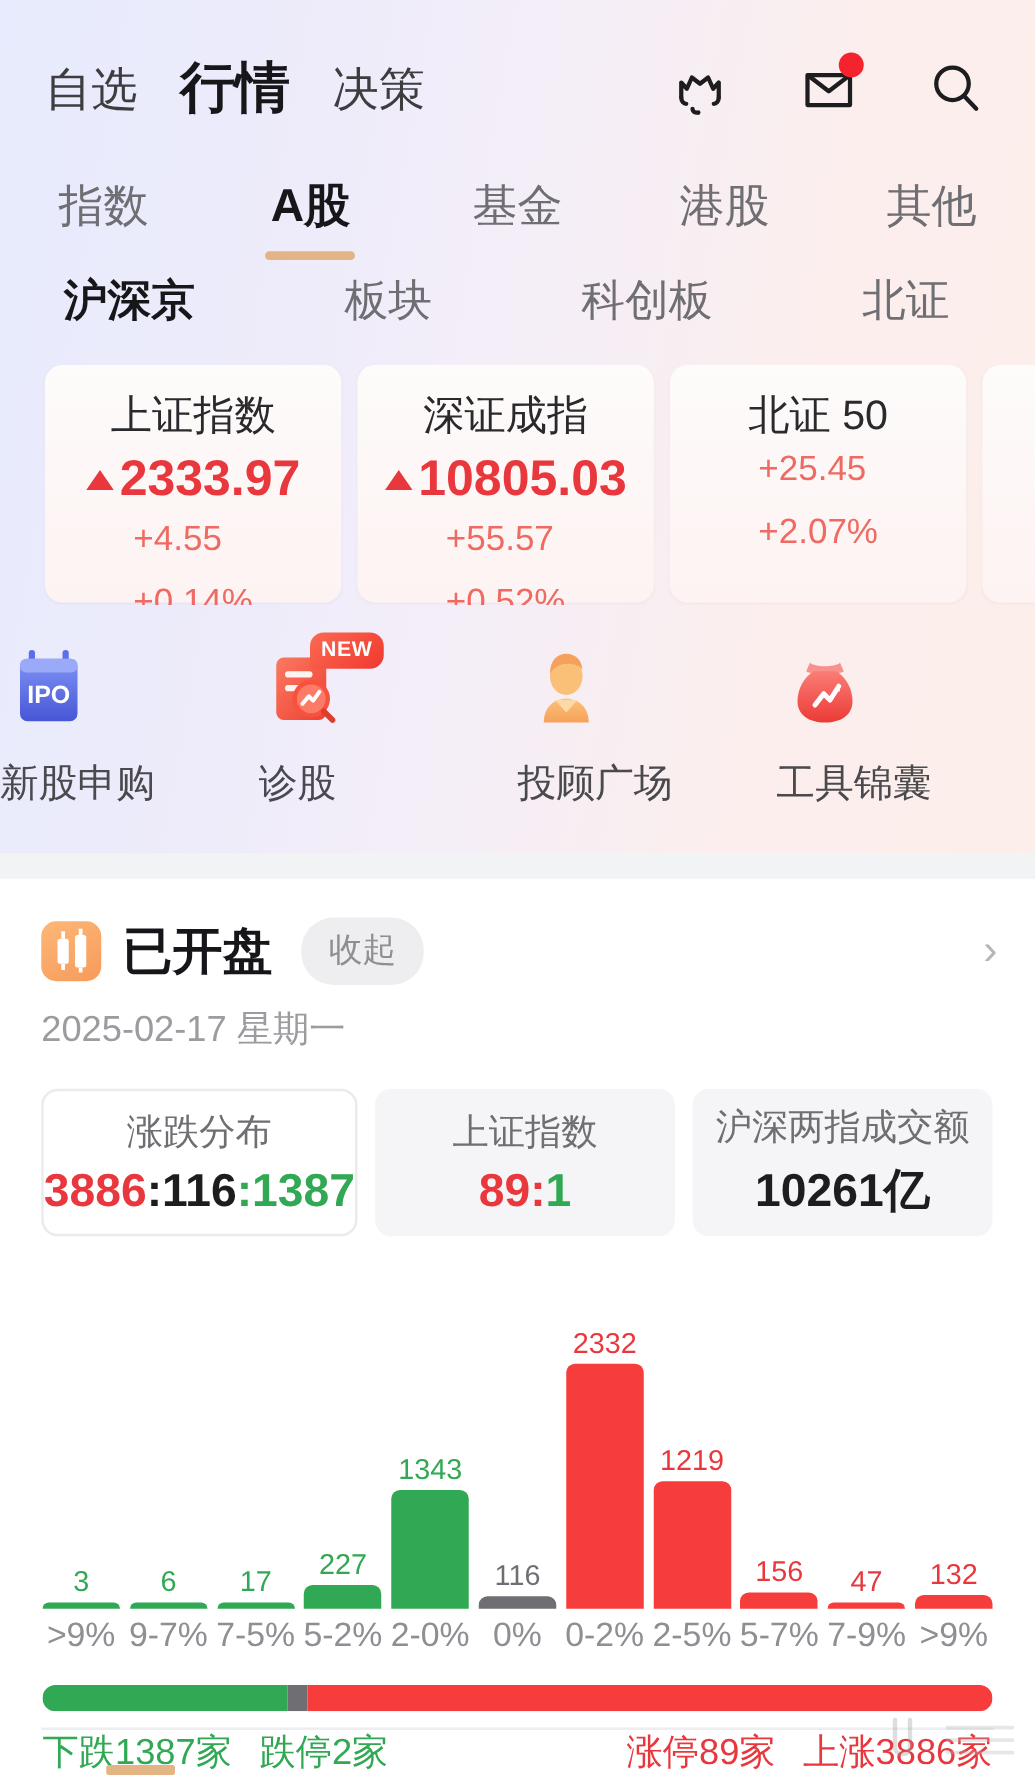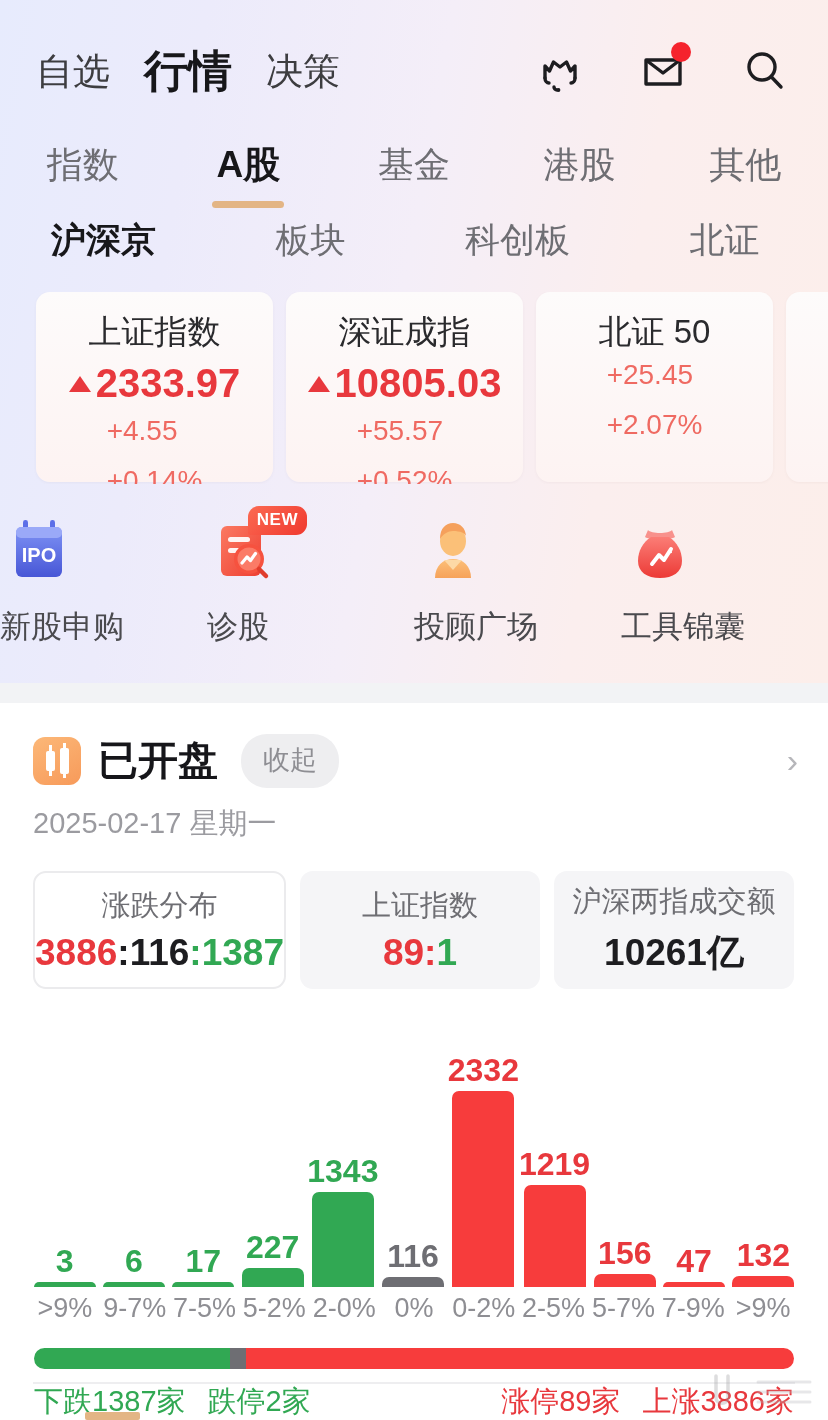--- a/index.html
+++ b/index.html
@@ -123,21 +123,21 @@
   .stat-v{ margin-top:6px; font-size:37px; font-weight:bold; white-space:nowrap; }
   .up{ color:#e8383d; } .flat{ color:#1d1d20; } .dn{ color:#31a853; }
 
   
   .chart{
     position:relative; height:268px; margin:30px 30px 0 30px;
     display:flex; align-items:flex-end;
   }
   .col{ flex:1; height:100%; position:relative; display:flex; flex-direction:column;
         align-items:center; justify-content:flex-end; }
-  .bval{ font-size:32px; font-weight:bold; margin-bottom:5px; line-height:1; }
+  .bval{ font-size:23px; font-weight:normal; margin-bottom:5px; line-height:1; }
   .bval.g{ color:#31a853; } .bval.r{ color:#e8383d; } .bval.k{ color:#6e6e73; }
   .bar{ width:62px; border-radius:7px 7px 0 0; }
   .bar.g{ background:#31a853; } .bar.r{ background:#f73c3c; } .bar.k{ background:#6e6e73; }
   .xrow{ display:flex; margin:6px 30px 0 30px; }
   .xlab{ flex:1; text-align:center; font-size:27px; color:#8e8e93; }
 
   
   .ratio-wrap{ margin:24px 34px 0 34px; }
   .ratio{ height:21px; border-radius:11px; overflow:hidden; display:flex; position:relative; }
   .rg{ background:#31a853; } .rk{ background:#6e6e73; } .rr{ background:#f73c3c; }

